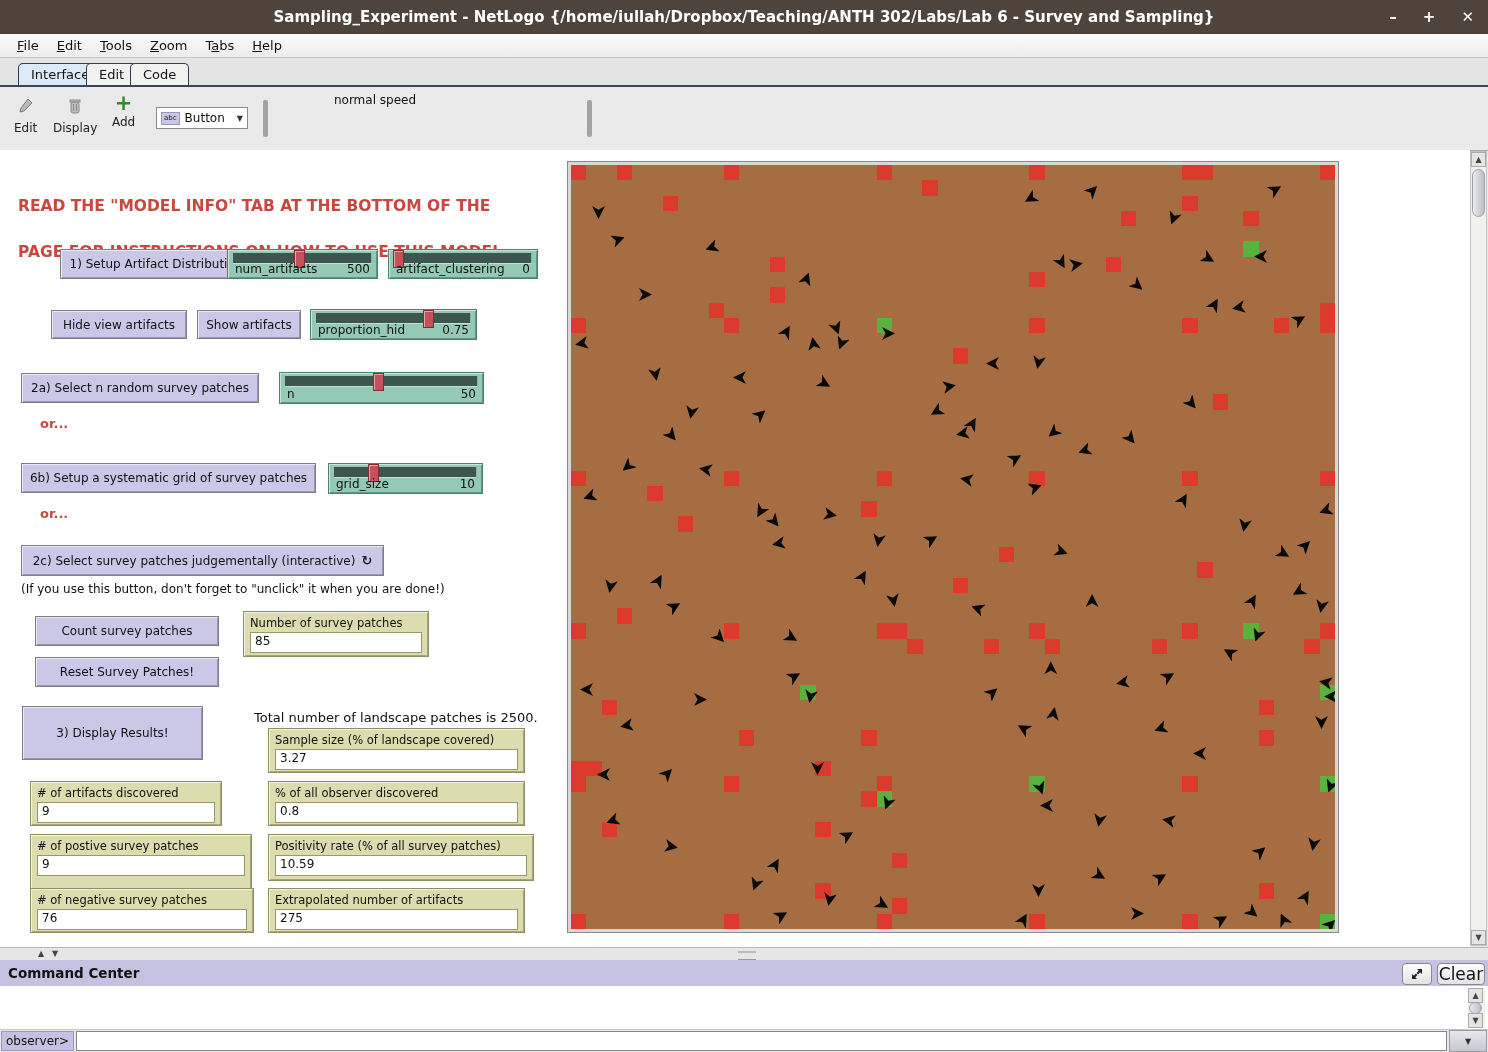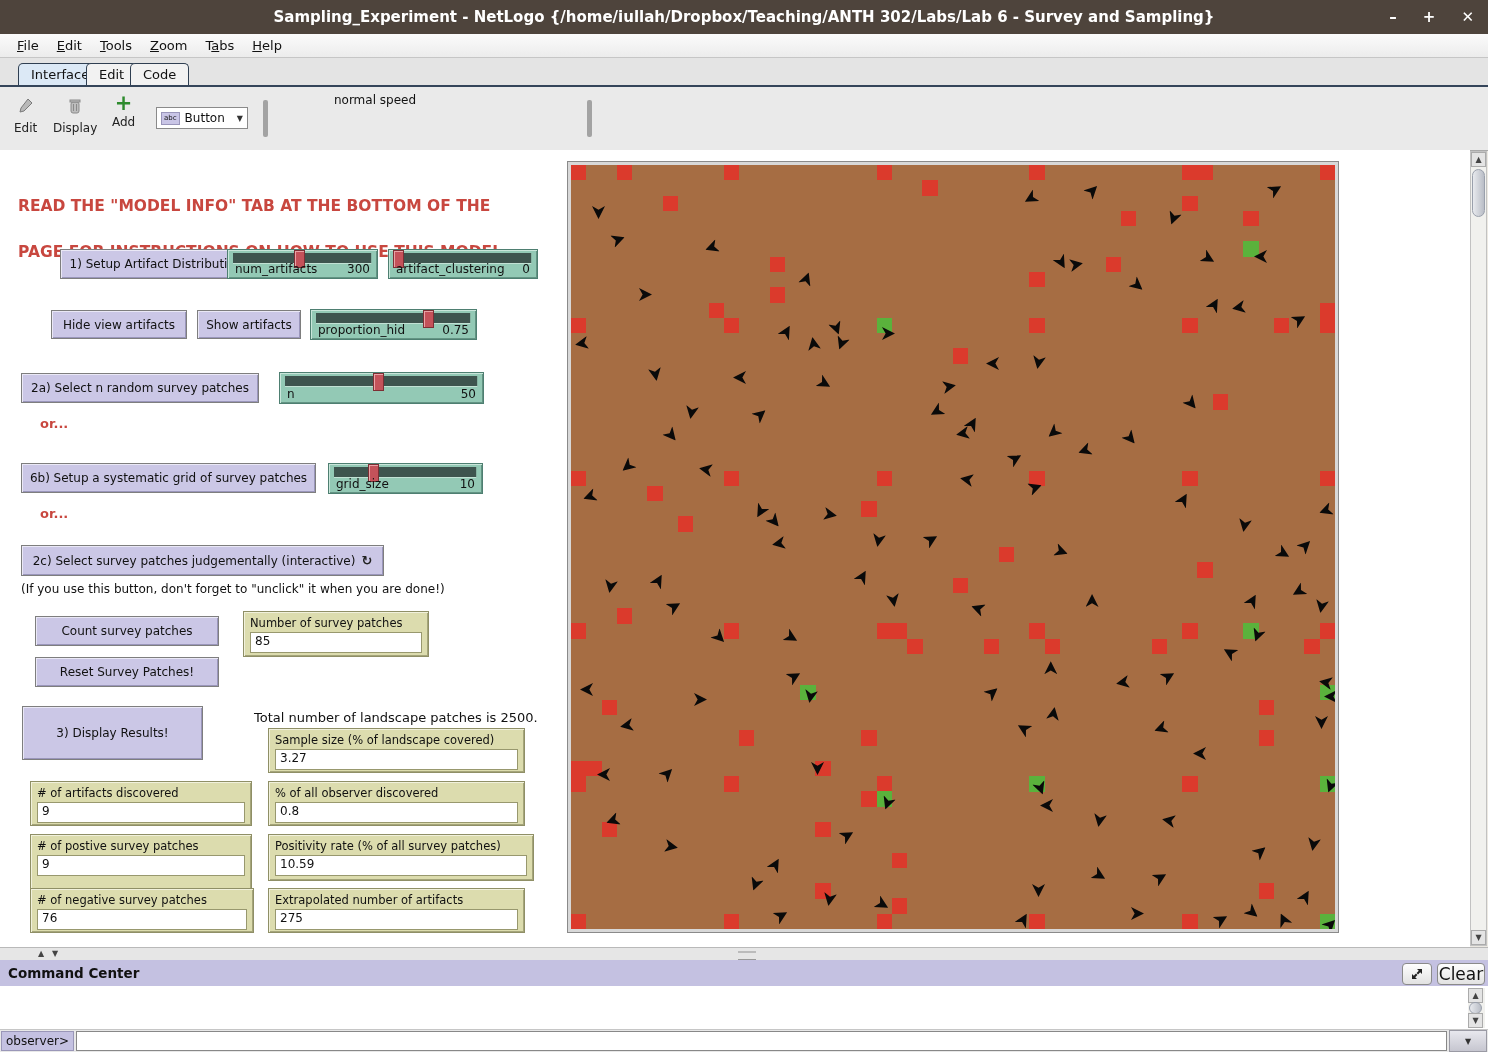--- a/index.html
+++ b/index.html
@@ -184,21 +184,21 @@
 </div>
 
 <div class="abs nlbtn" style="left:24px;top:249px;width:192px;height:30px;margin-left:36px;">1) Setup Artifact Distribution</div>
 
 <div class="abs nlslider" style="left:227px;top:249px;width:151px;height:30px;">
   <div class="sl-track">
       <div class="sl-handle" style="left: calc(47% - 4px);"></div>
     </div>
   <div class="sl-row">
       <span>num_artifacts</span>
-      <span>300</span>
+      <span>500</span>
     </div>
 </div>
 <div class="abs nlslider" style="left:388px;top:249px;width:150px;height:30px;">
   <div class="sl-track">
       <div class="sl-handle" style="left: calc(2% - 4px);"></div>
     </div>
   <div class="sl-row">
       <span>artifact_clustering</span>
       <span>0</span>
     </div>
@@ -255,21 +255,21 @@
 </div>
 <div class="abs nlbtn" style="left:35px;top:657px;width:184px;height:30px;">Reset Survey Patches!</div>
 
 <div class="abs nlbtn" style="left:22px;top:706px;width:181px;height:54px;">3) Display Results!</div>
 <div class="abs note13" style="left:254px;top:710px;">Total number of landscape patches is 2500.</div>
 <div class="abs nlmon" style="left:268px;top:728px;width:257px;height:45px;">
   <div class="mon-label">Sample size (% of landscape covered)</div>
   <div class="mon-value">3.27</div>
 </div>
 
-<div class="abs nlmon" style="left:30px;top:781px;width:222px;height:45px;">
+<div class="abs nlmon" style="left:30px;top:781px;width:192px;height:45px;">
   <div class="mon-label"># of artifacts discovered</div>
   <div class="mon-value">9</div>
 </div>
 <div class="abs nlmon" style="left:268px;top:781px;width:257px;height:45px;">
   <div class="mon-label">% of all observer discovered</div>
   <div class="mon-value">0.8</div>
 </div>
 <div class="abs nlmon" style="left:30px;top:834px;width:222px;height:58px;">
   <div class="mon-label"># of postive survey patches</div>
   <div class="mon-value">9</div>

